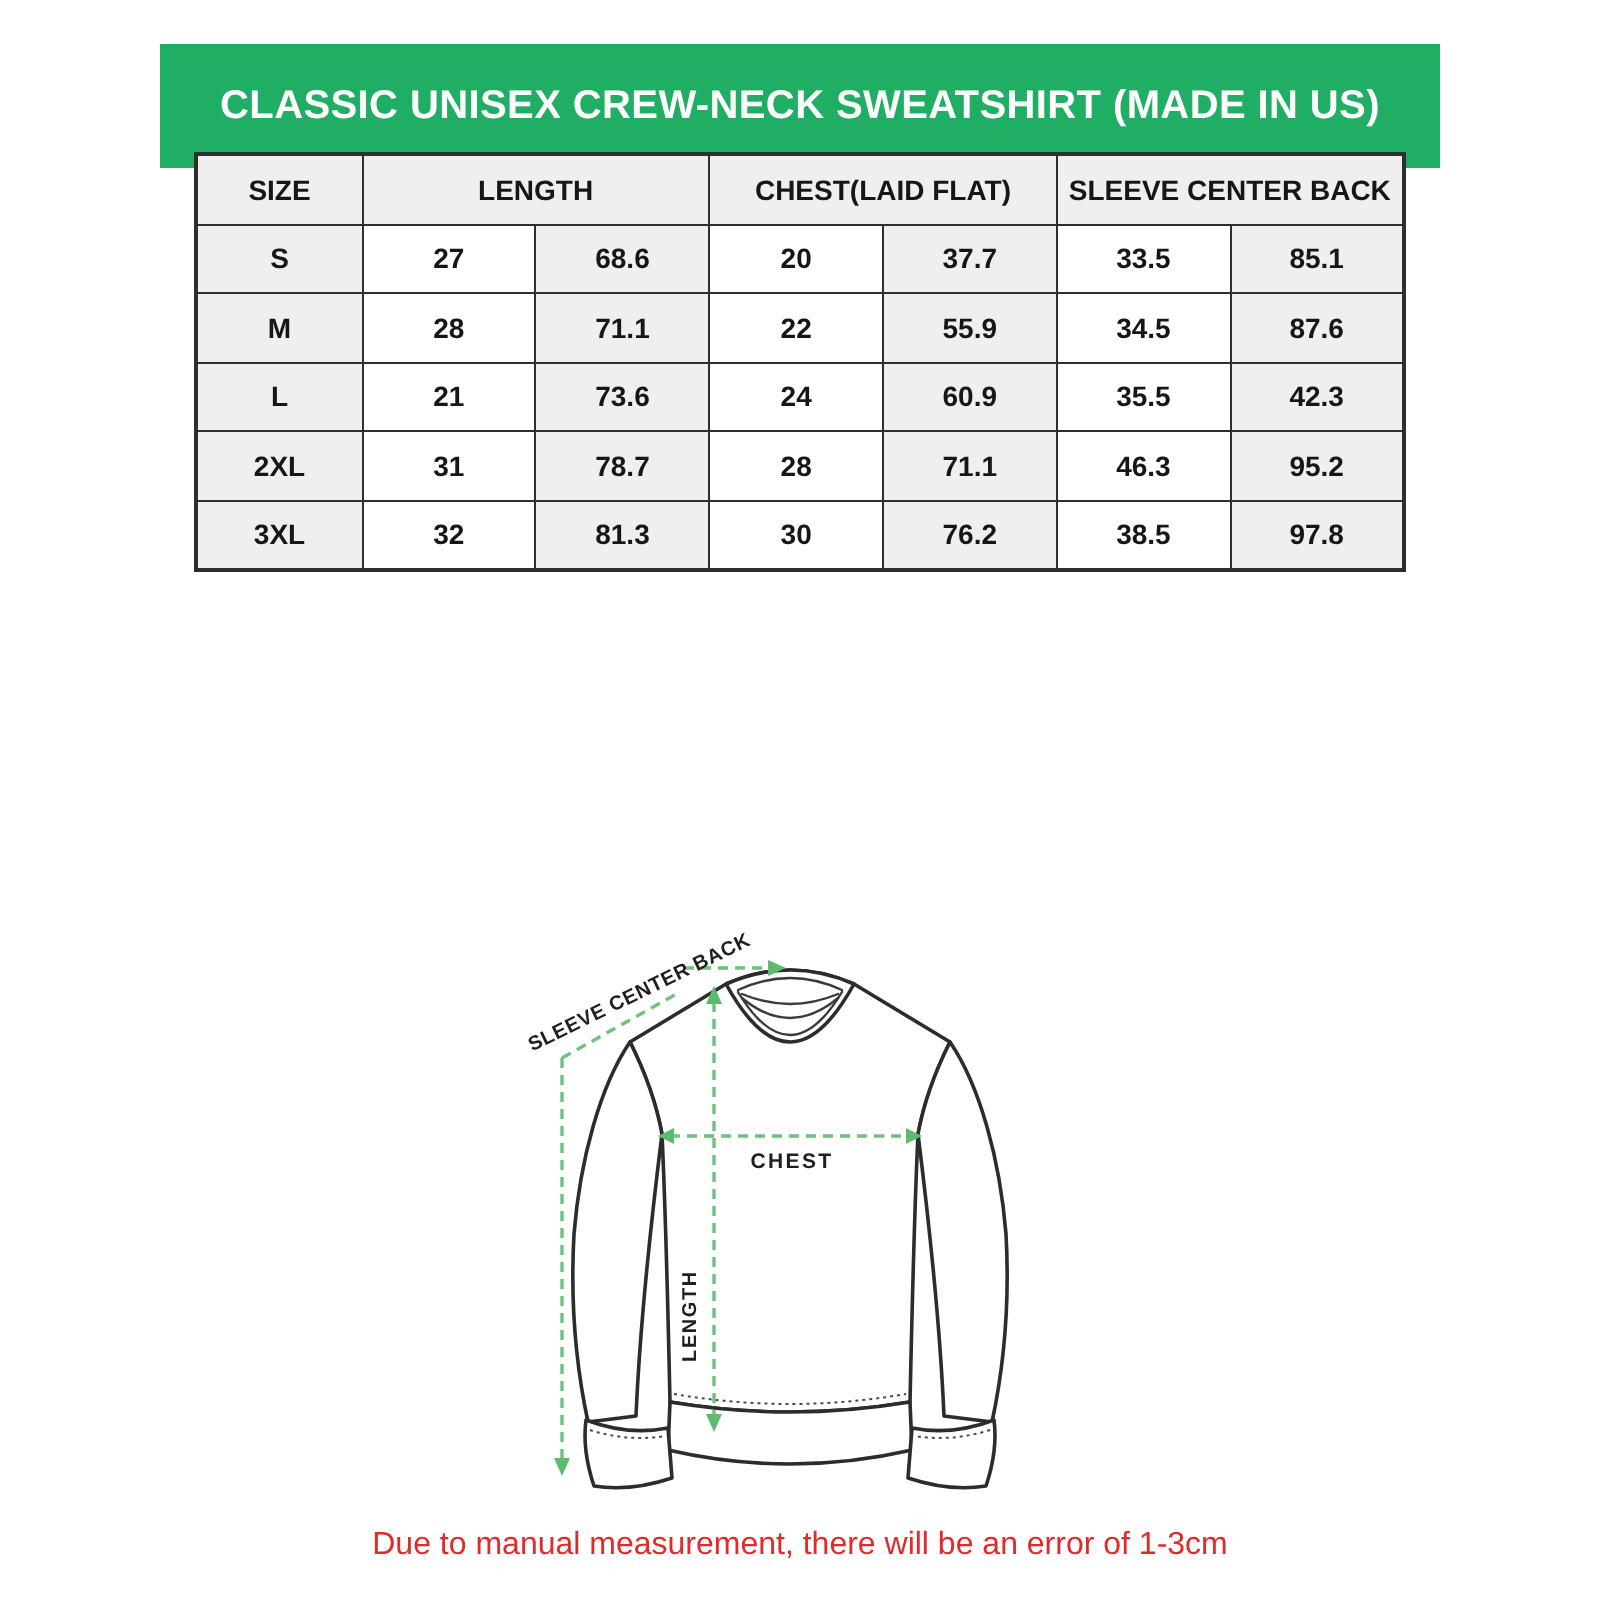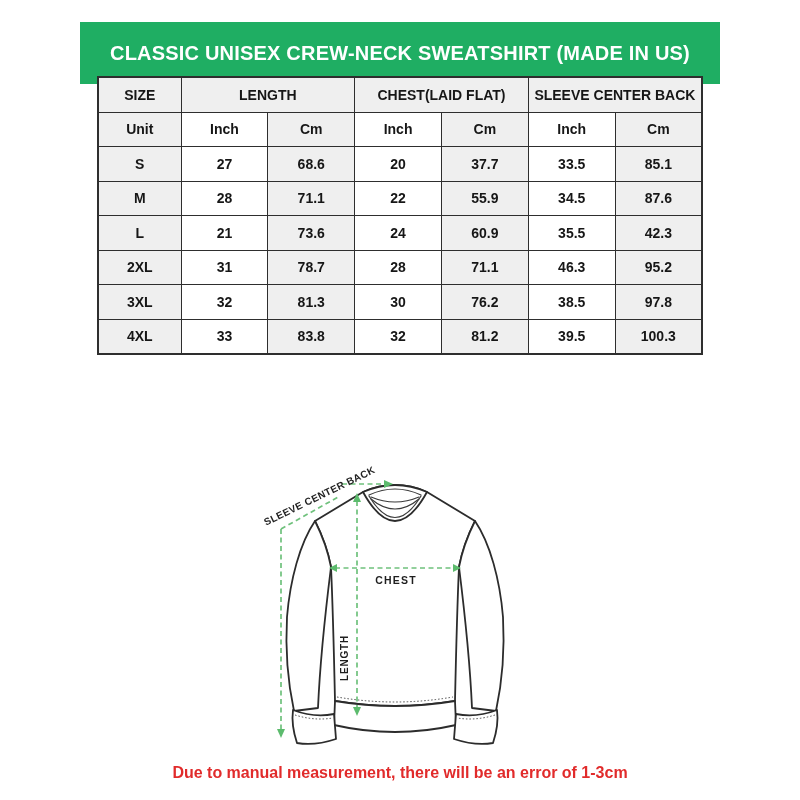--- a/index.html
+++ b/index.html
@@ -43,21 +43,21 @@
   .garment-line { fill: #ffffff; stroke: #2c2c2c; stroke-width: 1.8; stroke-linejoin: round; stroke-linecap: round; }
   .garment-detail { fill: none; stroke: #3a3a3a; stroke-width: 1.2; stroke-linecap: round; }
   .garment-stitch { fill: none; stroke: #4a4a4a; stroke-width: 1; stroke-dasharray: 1.5 2; }
   .meas-line { fill: none; stroke: #6fc17c; stroke-width: 1.7; stroke-dasharray: 5 3.5; }
   .meas-head { fill: #5cbb6d; stroke: none; }
   .meas-label { fill: #1f1f1f; font-weight: 700; font-family: "Liberation Sans", sans-serif; }
 
   .footer-note {
     position: absolute; left: 0; top: 764px; width: 800px;
     text-align: center;
-    color: #e12b2b; font-weight: 700; font-size: 16px;
+    color: #e12b2b; font-weight: 400; font-size: 16px;
   }
 </style>
 </head>
 <body>
 
 <div class="page">
 
   <div class="title-bar">
     <span class="title-text">CLASSIC UNISEX CREW-NECK SWEATSHIRT (MADE IN US)</span>
   </div>
@@ -71,29 +71,20 @@
         <col>
         <col>
         <col>
     </colgroup>
     <thead>
         <tr>
           <th colspan="1" class="shade">SIZE</th>
           <th colspan="2" class="shade">LENGTH</th>
           <th colspan="2" class="shade">CHEST(LAID FLAT)</th>
           <th colspan="2" class="shade">SLEEVE CENTER BACK</th>
-        </tr>
-        <tr>
-          <th class="shade">Unit</th>
-          <th>Inch</th>
-          <th class="shade">Cm</th>
-          <th>Inch</th>
-          <th class="shade">Cm</th>
-          <th>Inch</th>
-          <th class="shade">Cm</th>
         </tr>
       </thead>
     <tbody>
         <tr>
           <td class="shade">S</td>
           <td>27</td>
           <td class="shade">68.6</td>
           <td>20</td>
           <td class="shade">37.7</td>
           <td>33.5</td>
@@ -127,29 +118,20 @@
           <td class="shade">95.2</td>
         </tr>
         <tr>
           <td class="shade">3XL</td>
           <td>32</td>
           <td class="shade">81.3</td>
           <td>30</td>
           <td class="shade">76.2</td>
           <td>38.5</td>
           <td class="shade">97.8</td>
-        </tr>
-        <tr>
-          <td class="shade">4XL</td>
-          <td>33</td>
-          <td class="shade">83.8</td>
-          <td>32</td>
-          <td class="shade">81.2</td>
-          <td>39.5</td>
-          <td class="shade">100.3</td>
         </tr>
       </tbody>
   </table>
 
   <div class="diagram">
     <svg width="320" height="300" viewBox="0 0 320 300">
 
       <g>
 
         <path class="garment-line" d="M 113,37 L 65,66 C 72,80 78,96 81,112 C 83,155 84,200 85,246 Q 145,256 205,246 C 206,200 207,155 209,112 C 212,96 218,80 225,66 L 177,37 Q 145,23 113,37 Z"></path>

